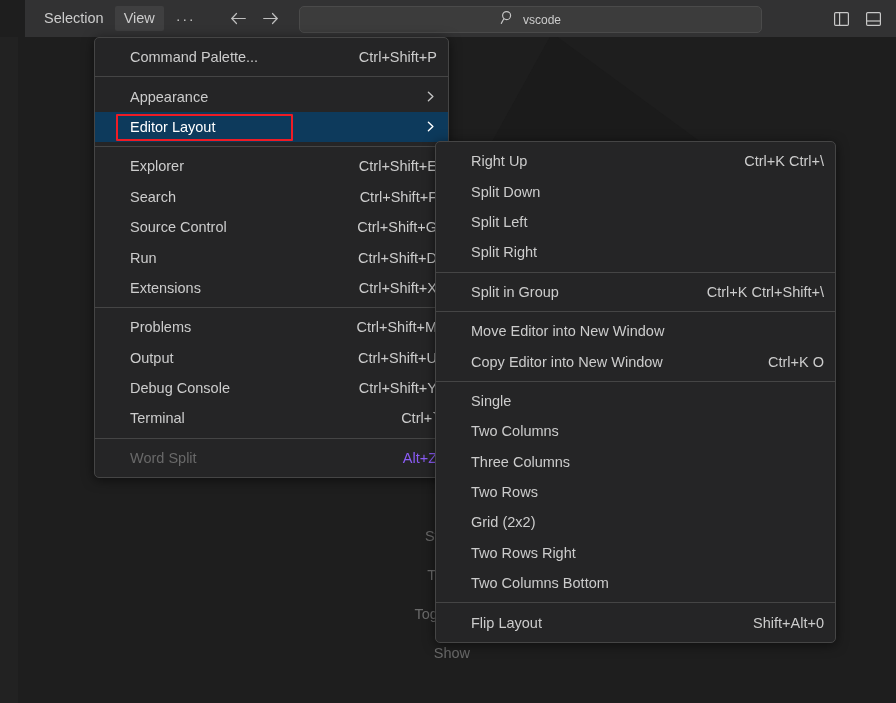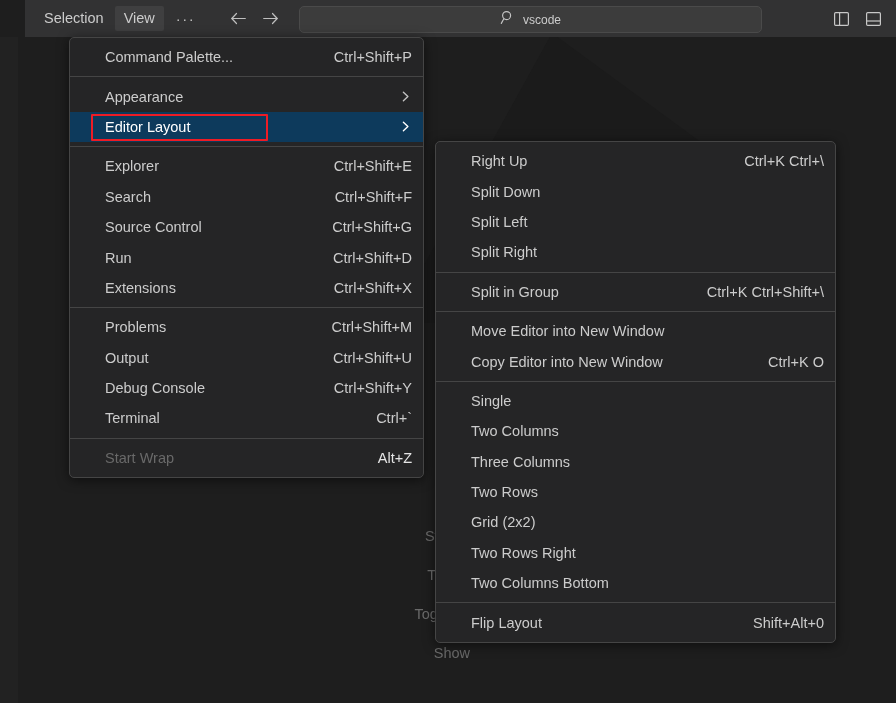--- a/index.html
+++ b/index.html
@@ -144,21 +144,21 @@
     position: absolute;
     background: #252526;
     border: 1px solid #454545;
     border-radius: 5px;
     padding: 4px 0;
     box-shadow: 0 2px 12px rgba(0,0,0,0.55);
     z-index: 40;
     box-sizing: border-box;
   }
   #menu-view {
-    left: 69px;
+    left: 94px;
     top: 37px;
     width: 355px;
   }
   #menu-editor-layout {
     left: 435px;
     top: 141px;
     width: 401px;
   }
   .menu-item {
     position: relative;
@@ -172,21 +172,21 @@
     box-sizing: border-box;
   }
   .menu-item.disabled { color: #696969; }
   .menu-item .label { flex: 0 0 auto; }
   .menu-item .keybinding {
     margin-left: auto;
     color: #cccccc;
     font-size: 14.5px;
     padding-left: 26px;
   }
-  .menu-item.disabled .keybinding { color: #e5e5e5; }
+  .menu-item.disabled .keybinding { color: #8b5cf6; }
   .menu-item .chevron {
     margin-left: auto;
     display: flex;
     align-items: center;
     padding-left: 20px;
   }
   .menu-item.selected {
     background: #0d3a5c;
     color: #ffffff;
     gap: 12px;
@@ -332,21 +332,21 @@
     <div class="menu-item">
       <span class="label">Debug Console</span>
       <span class="keybinding">Ctrl+Shift+Y</span>
     </div>
     <div class="menu-item">
       <span class="label">Terminal</span>
       <span class="keybinding">Ctrl+`</span>
     </div>
     <div class="menu-sep"></div>
     <div class="menu-item disabled">
-      <span class="label">Start Wrap</span>
+      <span class="label">Word Split</span>
       <span class="keybinding">Alt+Z</span>
     </div>
   </div>
 
 <div class="menu" id="menu-editor-layout">
     <div class="menu-item">
       <span class="label">Right Up</span>
       <span class="keybinding">Ctrl+K Ctrl+\</span>
     </div>
     <div class="menu-item">

